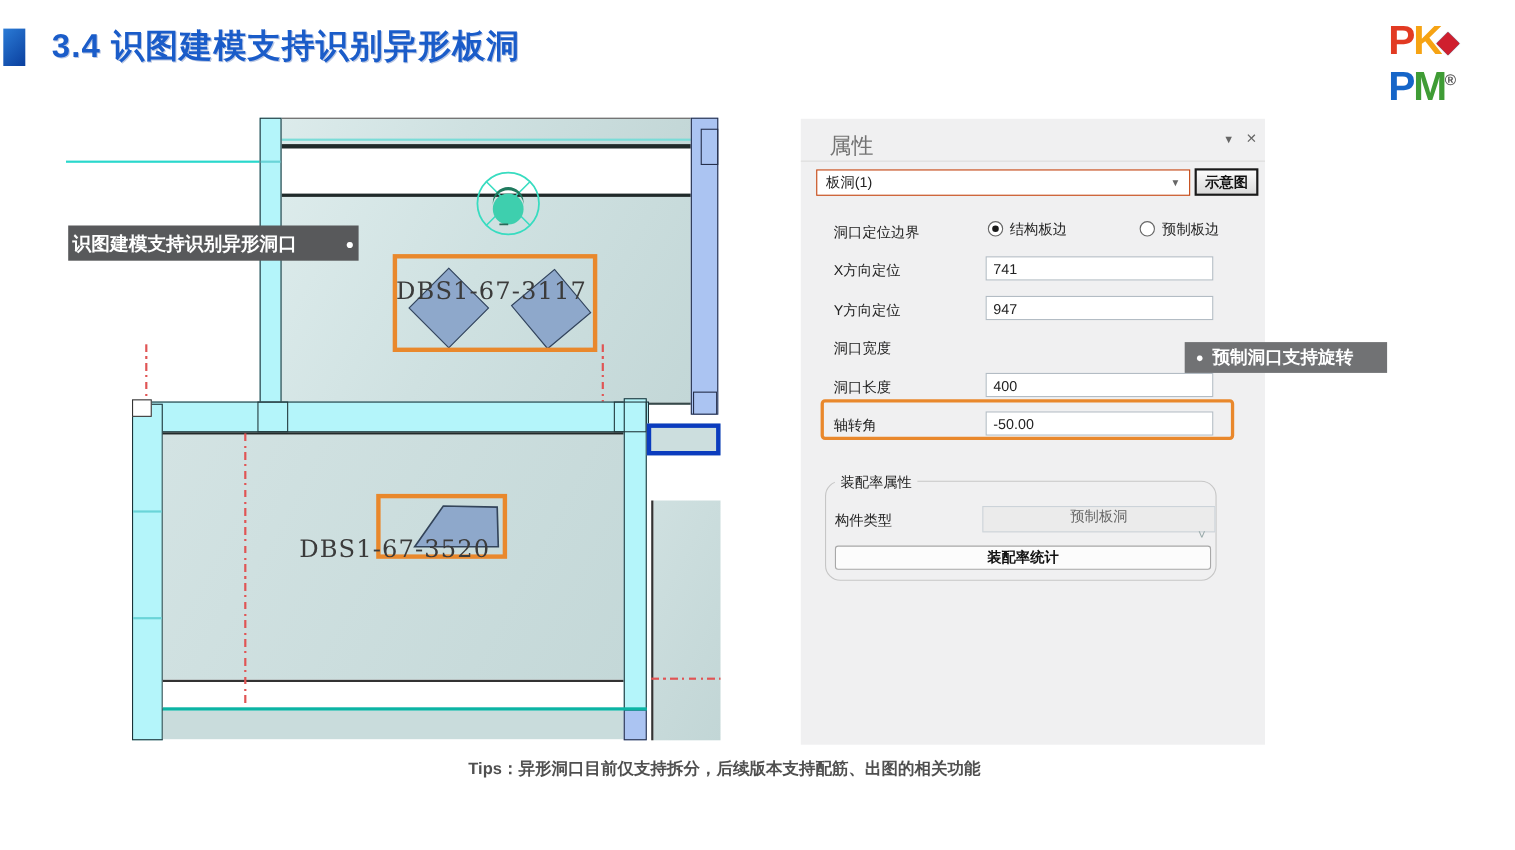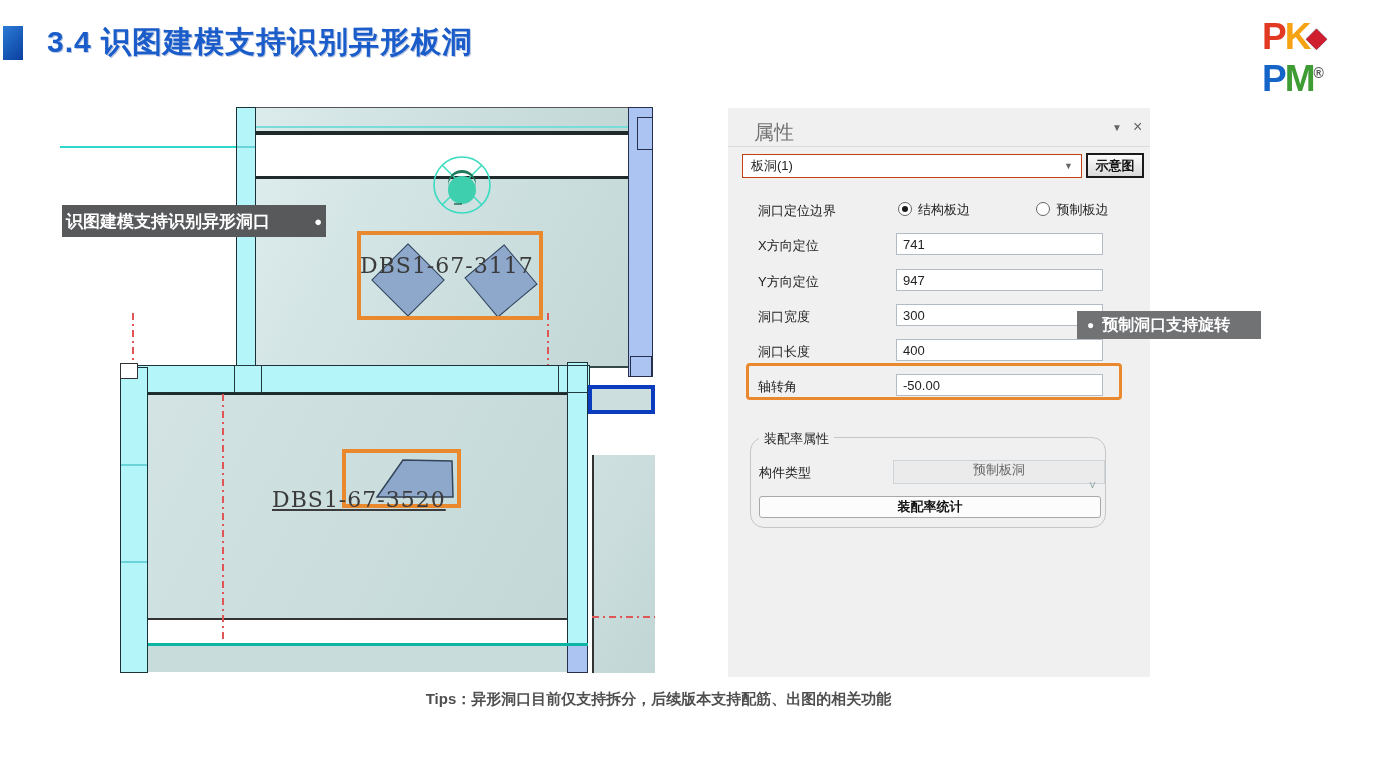--- a/index.html
+++ b/index.html
@@ -131,21 +131,21 @@
 
   <div class="abs" style="left:588px;top:290px;width:67px;height:29px;border:4px solid #0b3cbe;background:#ccdede;z-index:2;"></div>
   <div class="abs" style="left:592px;top:360px;width:63px;height:218px;background:linear-gradient(118deg,#cfe0e0,#c2d6d6);border-left:2px solid #333;"></div>
   <div class="abs dashh" style="left:592px;top:521px;width:63px;z-index:2;"></div>
   <div class="abs dashv" style="left:222px;top:299px;height:246px;z-index:2;"></div>
 
   <div class="abs orange-box" style="left:342px;top:354px;width:119px;height:59px;"></div>
   <svg class="abs" style="left:370px;top:355px;z-index:4;" width="95" height="55" viewBox="0 0 95 55">
     <polygon points="33,10 82,11 83,47 7,47" fill="#8ea8cb" stroke="#33445a" stroke-width="1.5"></polygon>
   </svg>
-  <div class="abs cad-text" style="left:272px;top:392px;text-decoration:underline;">DBS1-67-3520</div>
+  <div class="abs cad-text" style="left:272px;top:392px;">DBS1-67-3520</div>
 </div>
 
 <div class="abs callout" style="left:62px;top:205px;width:264px;height:32px;padding:0 4px;">
   <span>识图建模支持识别异形洞口</span>
   <span style="margin-left:auto;font-size:13px;">●</span>
 </div>
 <div class="abs callout" style="left:1077px;top:311px;width:184px;height:28px;padding:0 10px;background:#717274;font-size:16px;z-index:10;">
   <span style="font-size:12px;margin-right:8px;">●</span>
   <span>预制洞口支持旋转</span>
 </div>
@@ -170,21 +170,20 @@
     <span class="radio" style="margin-left:62px;"></span><span class="radio-lab">预制板边</span>
   </div>
 
   <div class="abs prow-label" style="top:129px;">X方向定位</div>
   <input class="abs pinput" style="top: 125px;" value="741">
 
   <div class="abs prow-label" style="top:165px;">Y方向定位</div>
   <input class="abs pinput" style="top: 161px;" value="947">
 
   <div class="abs prow-label" style="top:200px;">洞口宽度</div>
-  <input class="abs pinput" style="top: 196px;" value="300">
 
   <div class="abs prow-label" style="top:235px;">洞口长度</div>
   <input class="abs pinput" style="top: 231px;" value="400">
 
   <div class="abs prow-label" style="top:270px;">轴转角</div>
   <input class="abs pinput" style="top: 266px;" value="-50.00">
   <div class="abs" id="angle-highlight"></div>
 
   <div class="abs" id="group-box">
     <div id="group-legend">装配率属性</div>

